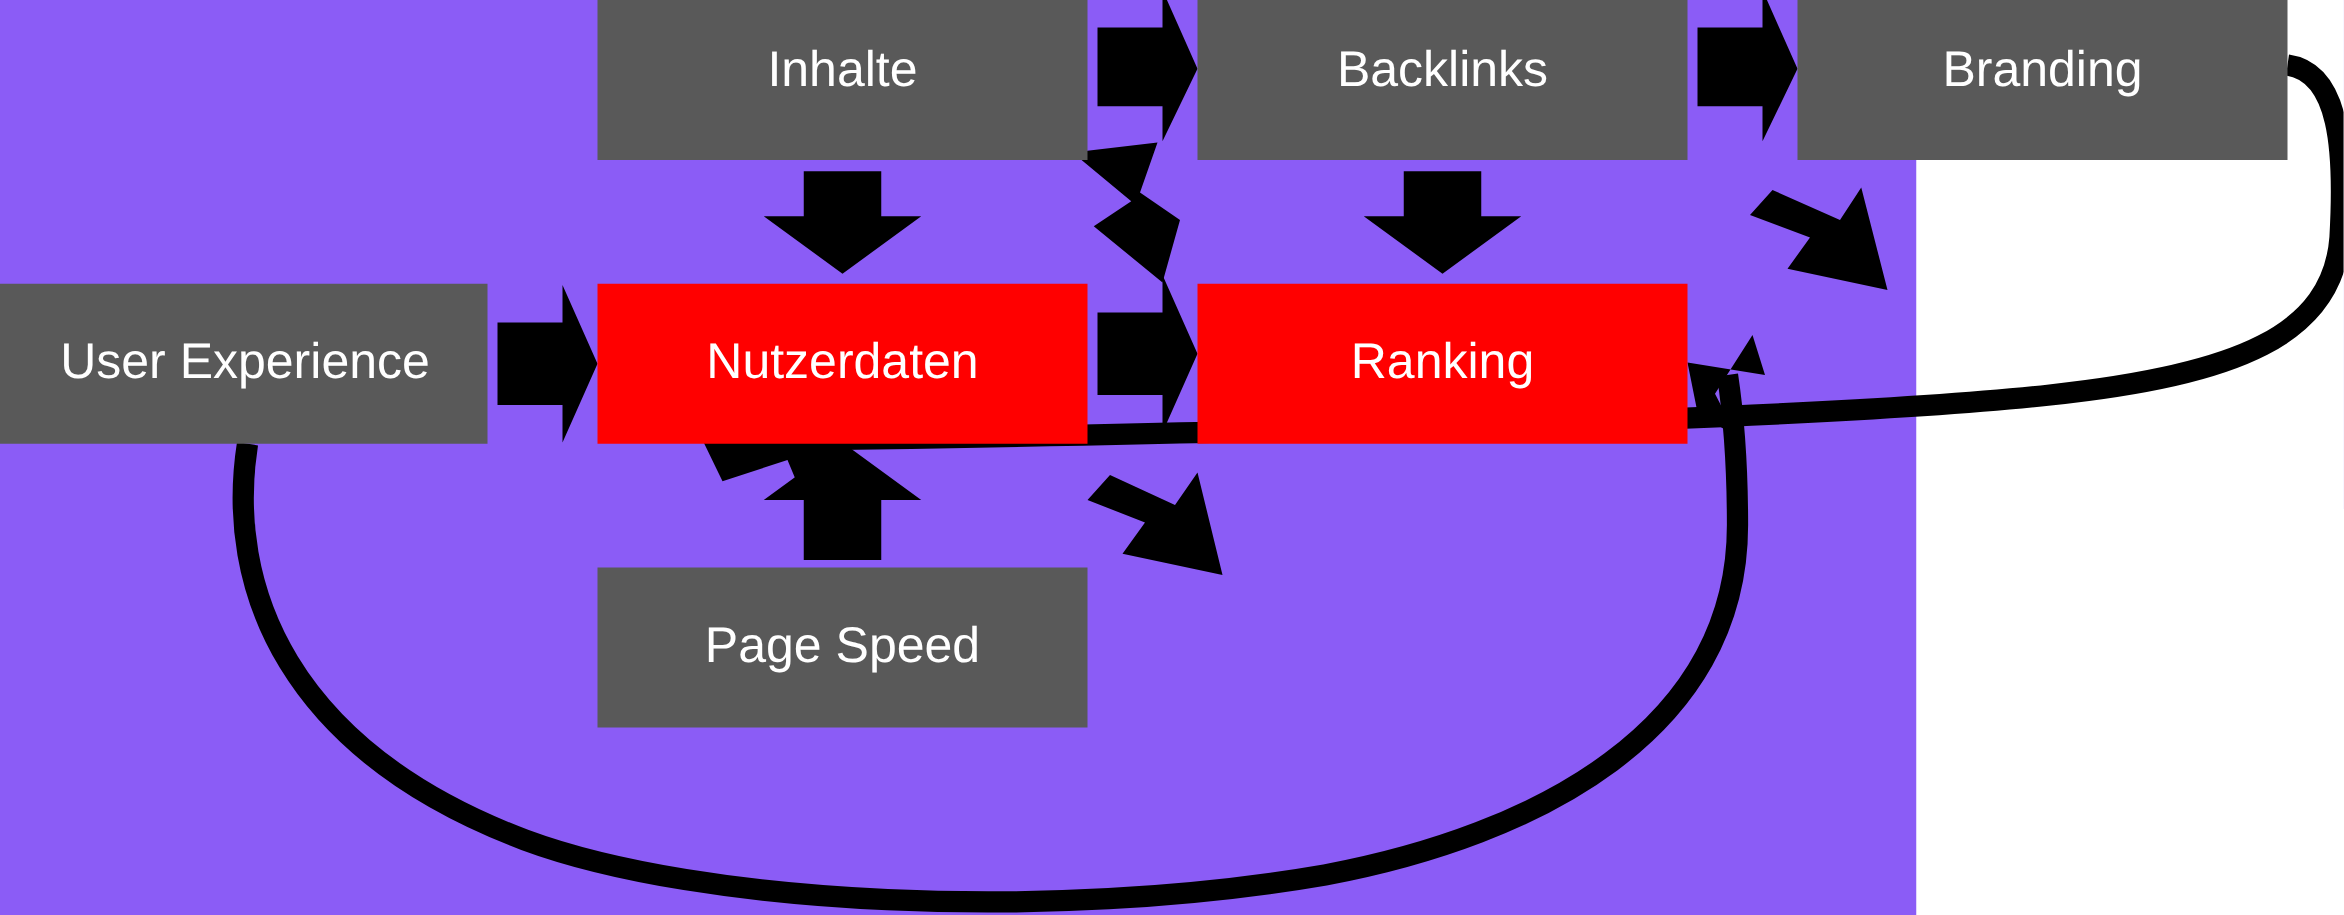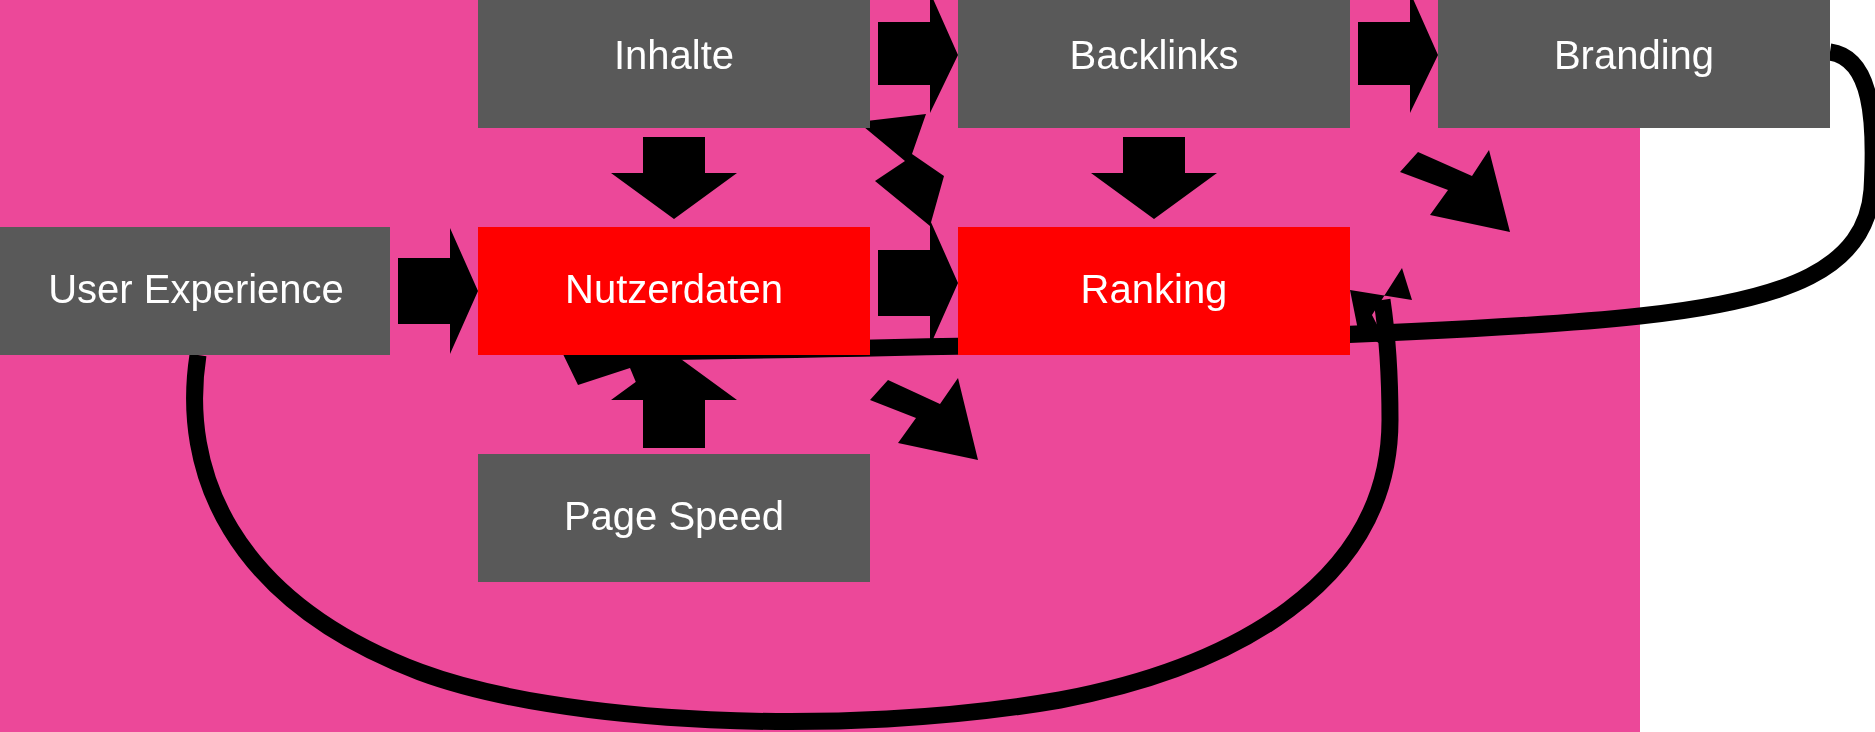--- a/index.html
+++ b/index.html
@@ -8,23 +8,24 @@
     background: #ffffff;
   }
   body {
     width: 1875px;
     height: 732px;
     overflow: hidden;
     font-family: "Liberation Sans", sans-serif;
   }
   #diagram-root {
     position: relative;
-    width: 1640px;
+    width: 1486px;
     height: 732px;
-    background: #ec4899;
+    background: #8b5cf6;
+    padding-left: 47px;
   }
   #diagram-svg {
     position: absolute;
     left: 0;
     top: 0;
     width: 1875px;
     height: 732px;
     display: block;
   }
   .node-label {

